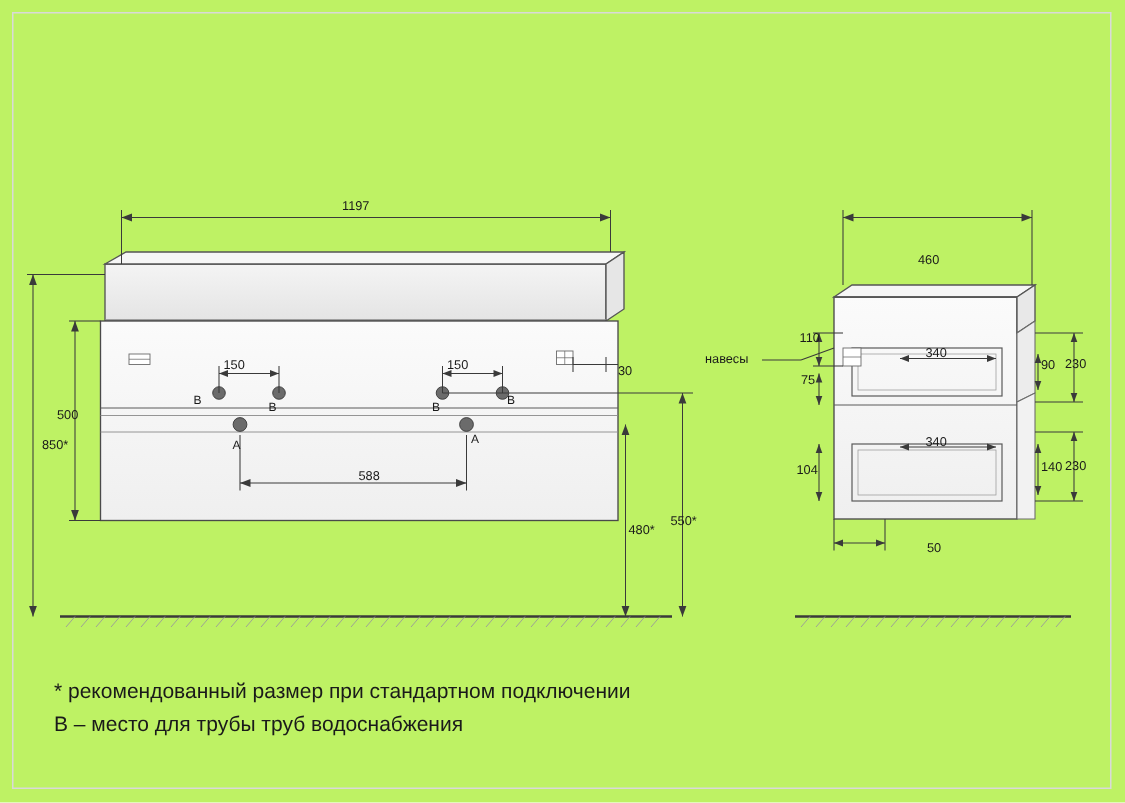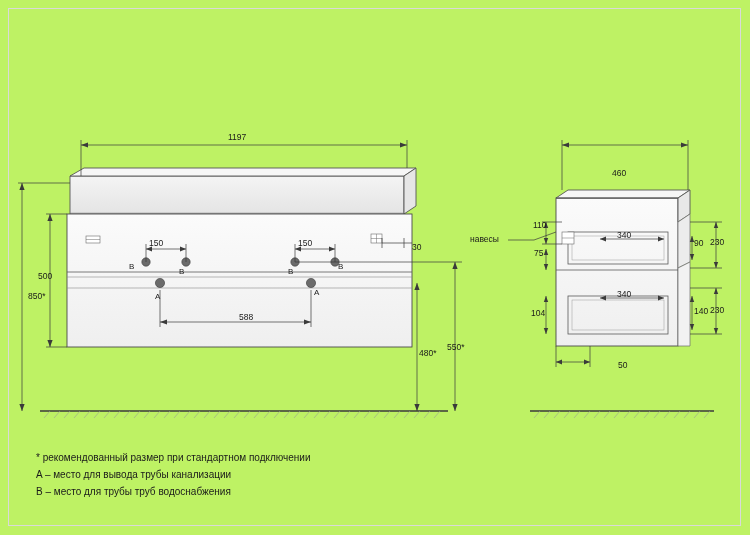--- a/index.html
+++ b/index.html
@@ -41,21 +41,21 @@
     width: 750px;
     height: 535px;
   }
   .legend {
     position: absolute;
     left: 36px;
     top: 452px;
     width: 400px;
   }
   .legend div {
-    font-size: 10px;
+    font-size: 14px;
     color: #1a1a1a;
     margin-bottom: 6px;
     white-space: nowrap;
   }
 </style>
 </head>
 <body>
 
 <div id="root">
   <div class="frame"></div>
@@ -339,16 +339,15 @@
   <div class="lbl" style="left:710px; top:238px;">230</div>
   <div class="lbl" style="left:531px; top:309px;">104</div>
   <div class="lbl" style="left:617px; top:290px;">340</div>
   <div class="lbl" style="left:694px; top:307px;">140</div>
   <div class="lbl" style="left:710px; top:306px;">230</div>
   <div class="lbl" style="left:578px; top:361px;margin-left:40px;">50</div>
   <div class="lbl" style="left:470px; top:235px;text-align:right;">навесы</div>
 
   <div class="legend">
     <div>* рекомендованный размер при стандартном подключении</div>
-    <div>A – место для вывода трубы канализации</div>
     <div>B – место для трубы труб водоснабжения</div>
   </div>
 </div>
 
 </body></html>

